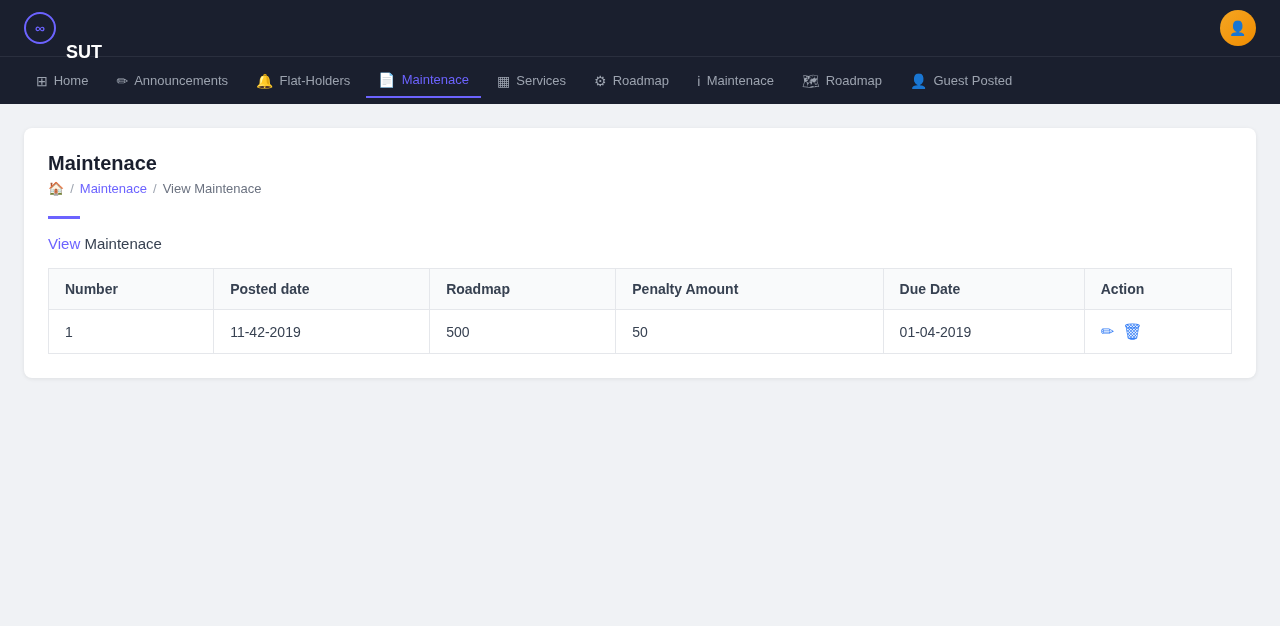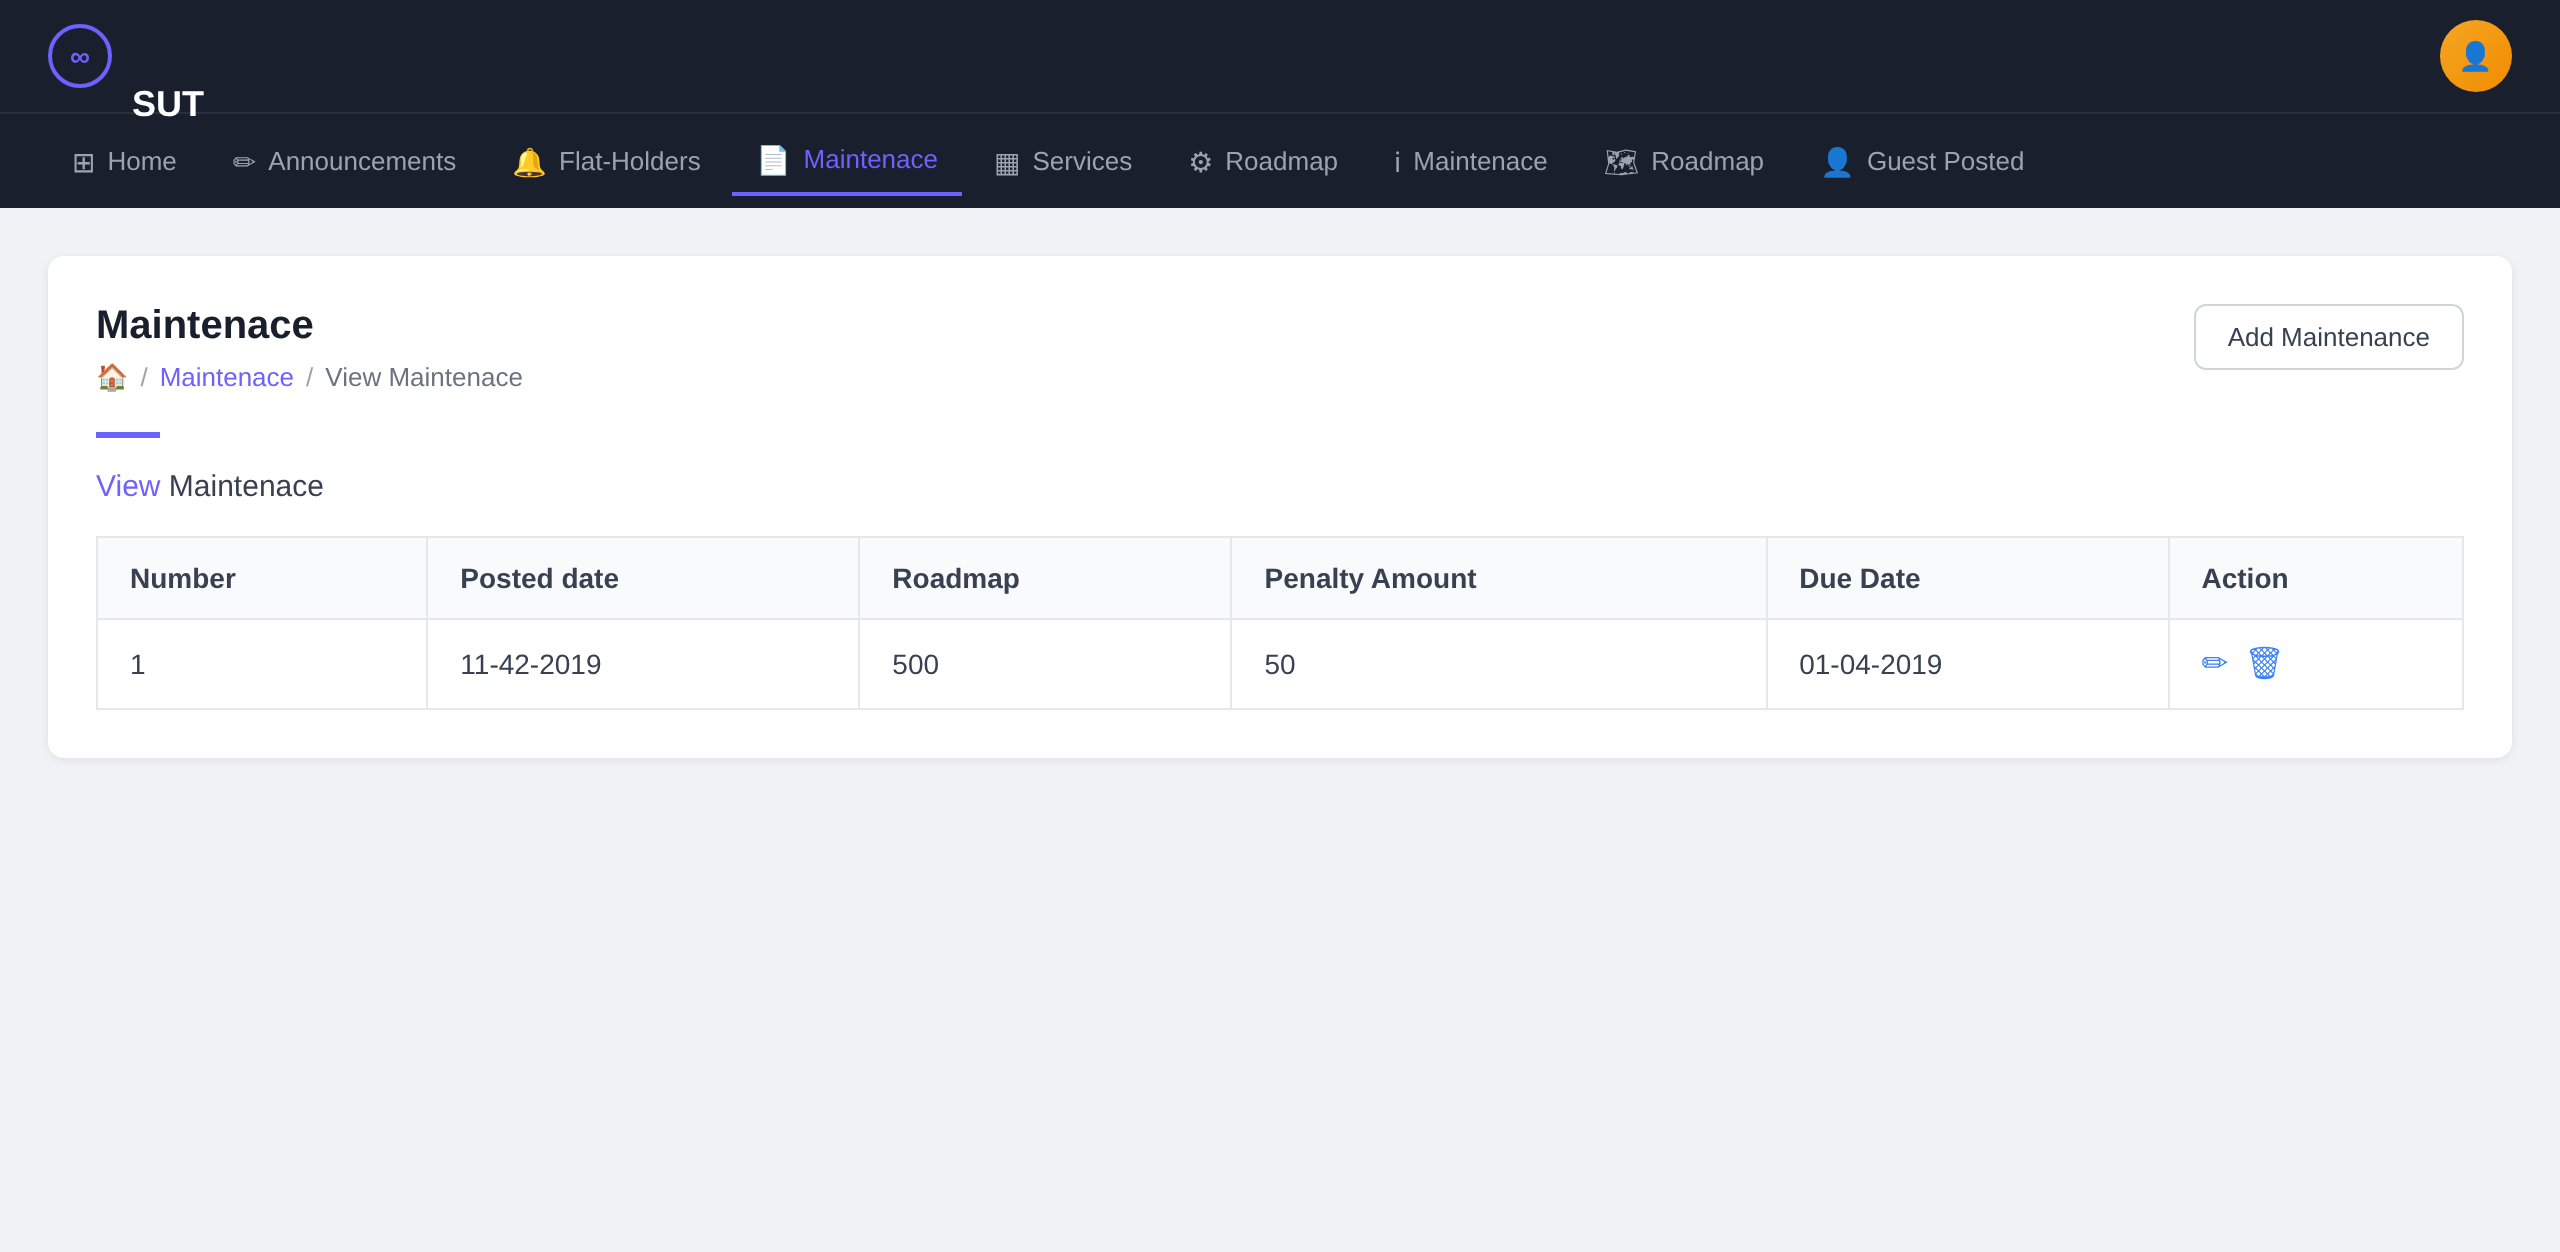--- a/index.html
+++ b/index.html
@@ -192,21 +192,20 @@
       <div>
         <h1 class="page-title">Maintenace</h1>
         <div class="breadcrumb">
           <span class="breadcrumb-home">🏠</span>
           <span class="breadcrumb-sep">/</span>
           <span class="breadcrumb-link">Maintenace</span>
           <span class="breadcrumb-sep">/</span>
           <span class="breadcrumb-current">View Maintenace</span>
         </div>
       </div>
-      <button class="add-btn">Add Maintenance</button>
     </div>
 
     <div class="section-bar"></div>
 
     <div class="section-title">
       <span class="view-text">View</span><span class="rest-text"> Maintenace</span>
     </div>
 
     <table>
       <thead>

